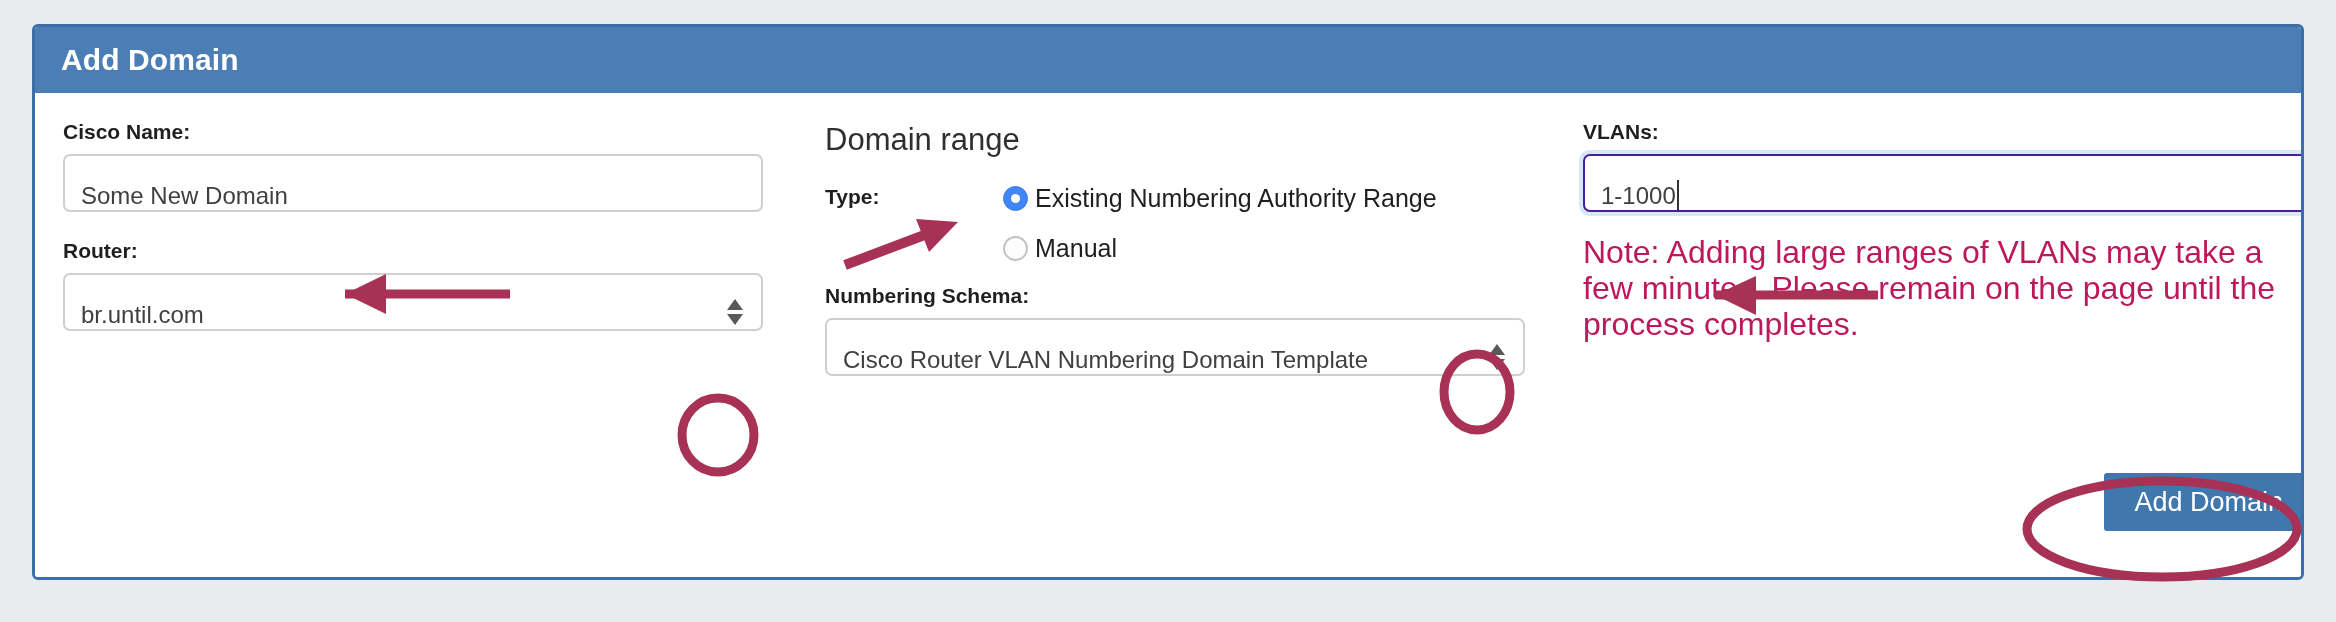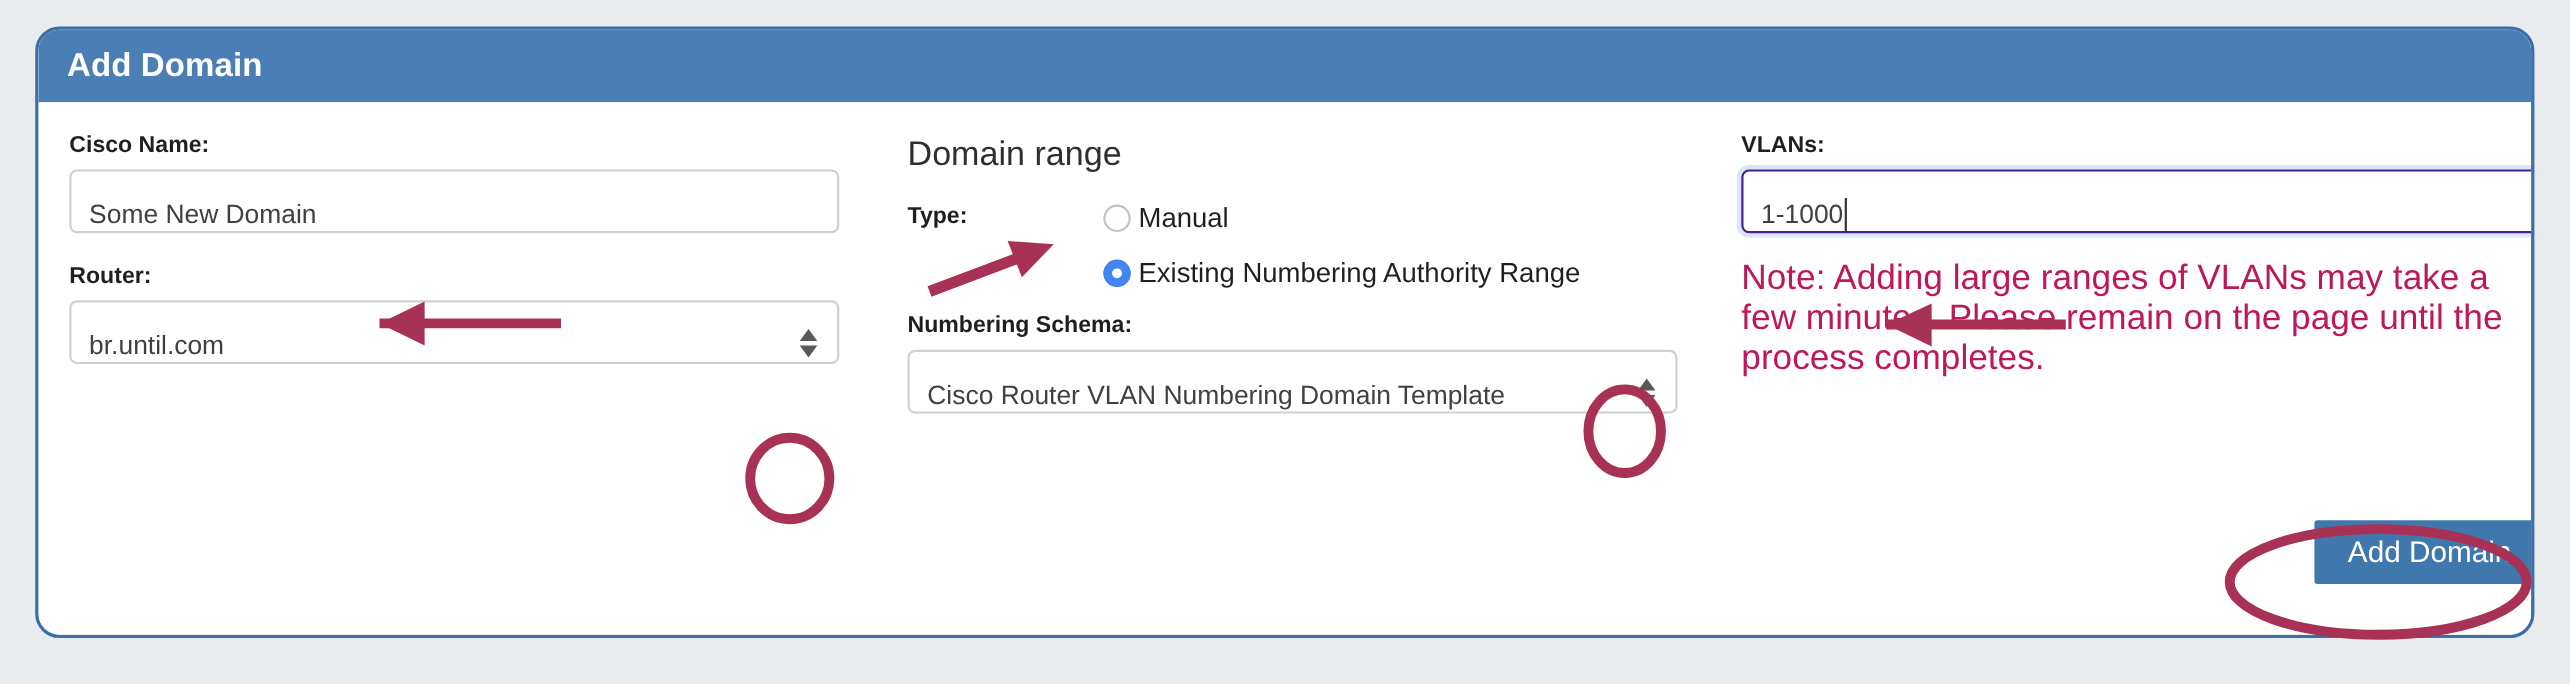--- a/index.html
+++ b/index.html
@@ -17,21 +17,21 @@
   }
 
   
   .panel {
     position: absolute;
     left: 32px;
     top: 24px;
     width: 2272px;
     height: 556px;
     border: 3px solid #3c6fa8;
-    border-radius: 22px;
+    border-radius: 6px;
     background: #ffffff;
     box-sizing: border-box;
     overflow: hidden;
   }
   .panel-header {
     height: 66px;
     background: #4a7eb5;
     display: flex;
     align-items: center;
     padding-left: 26px;
@@ -260,26 +260,26 @@
       </div>
     </div>
 
     <div class="col col-2">
       <div class="section-title">Domain range</div>
 
       <div class="type-row">
         <div class="type-label">Type:</div>
         <div class="radio-group">
           <label class="radio-item">
+            <span class="radio-dot on"></span>
+            <span class="radio-text">Existing Numbering Authority Range</span>
+          </label>
+          <label class="radio-item">
             <span class="radio-dot off"></span>
             <span class="radio-text">Manual</span>
-          </label>
-          <label class="radio-item">
-            <span class="radio-dot on"></span>
-            <span class="radio-text">Existing Numbering Authority Range</span>
           </label>
         </div>
       </div>
 
       <div class="field-label" style="margin-top:2px">Numbering Schema:</div>
 
       <div class="select-input w2">
         <span class="sel-value">Cisco Router VLAN Numbering Domain Template</span>
         <span class="stepper">
           <span class="tri-up"></span>

